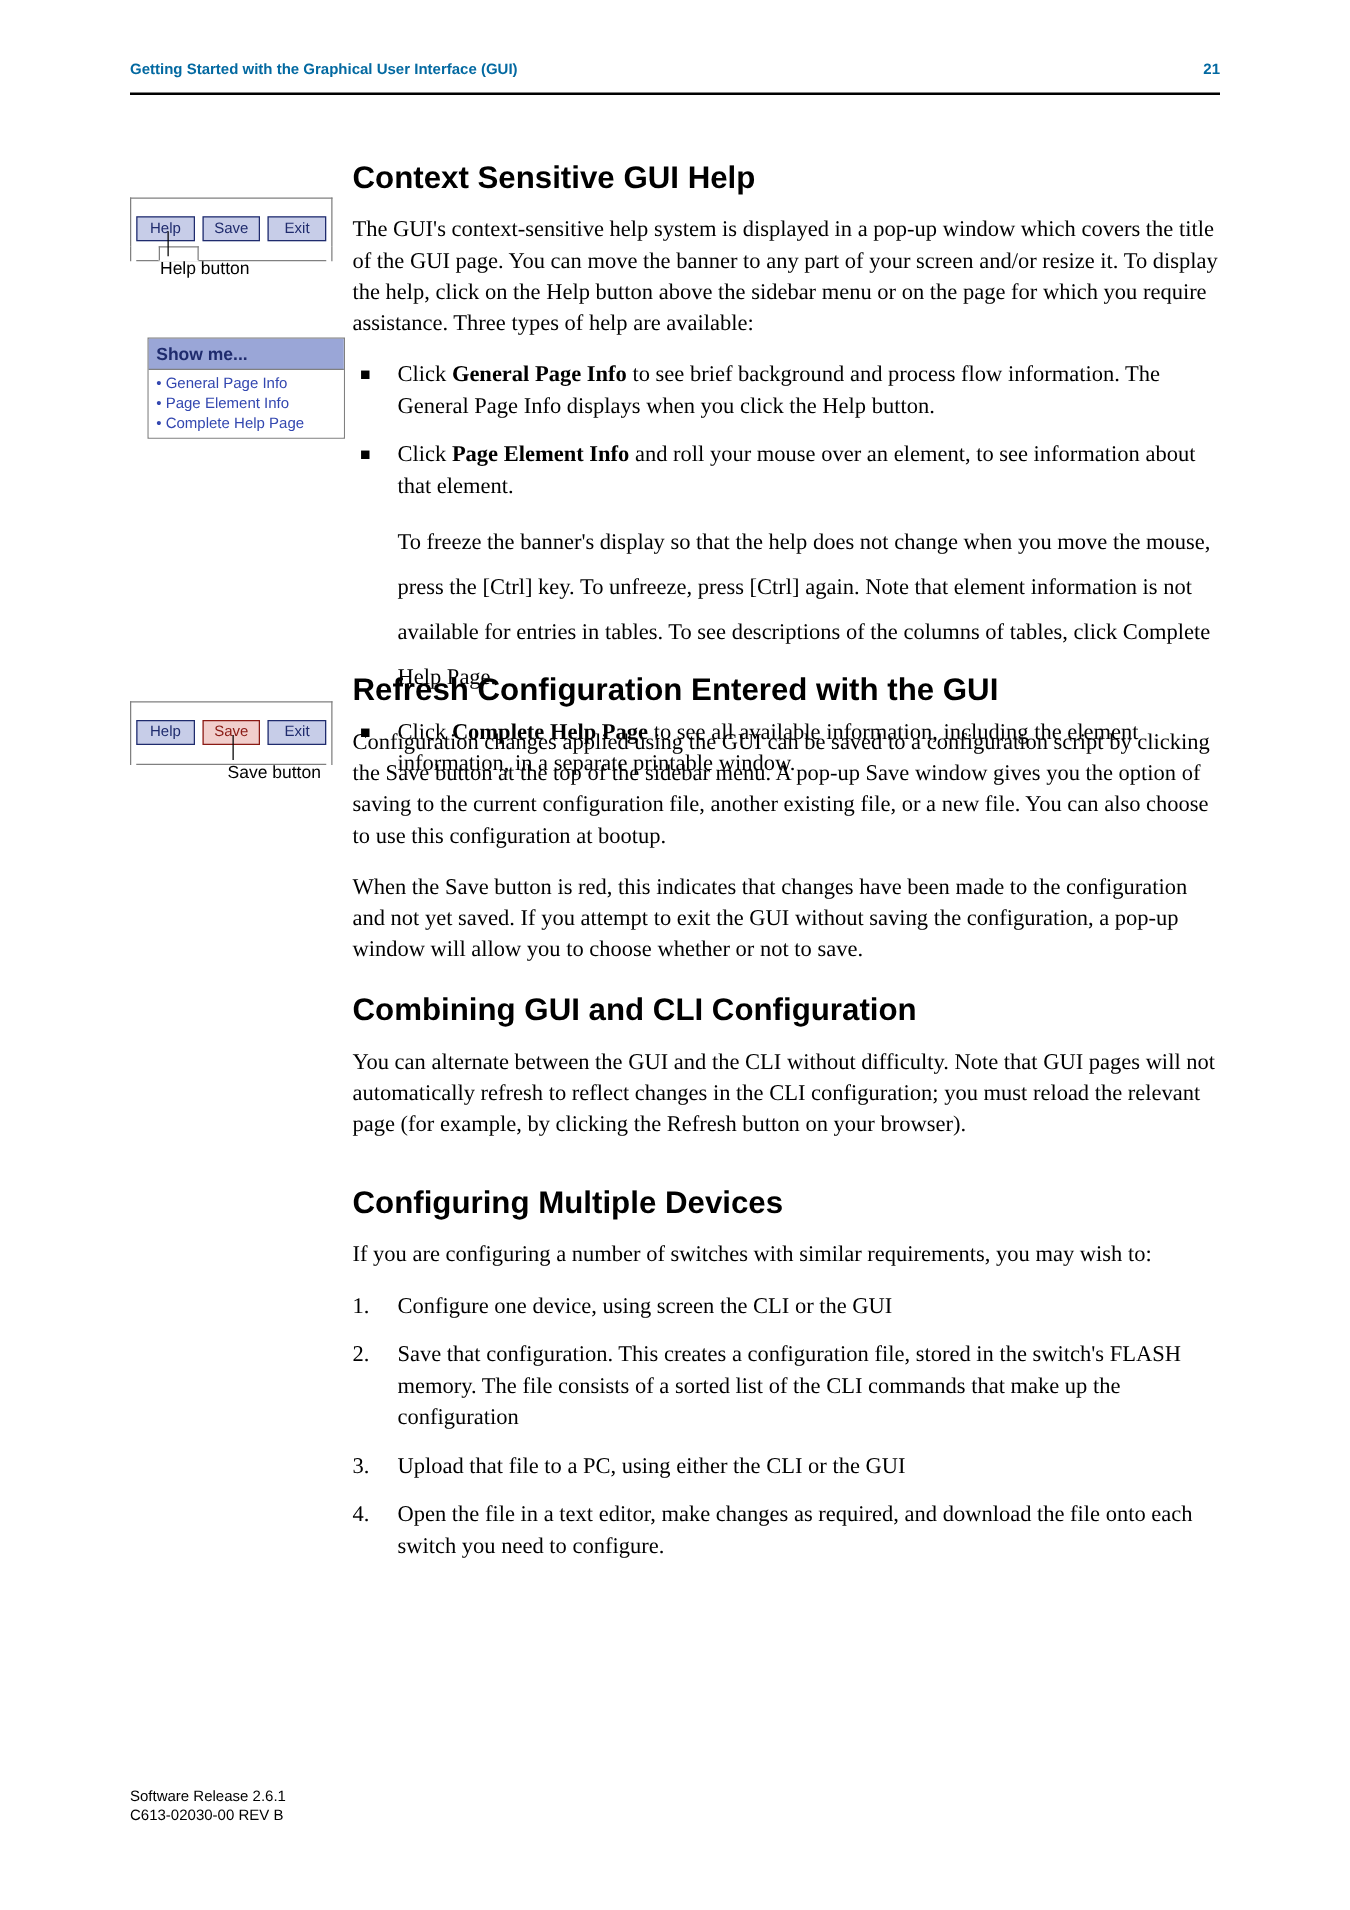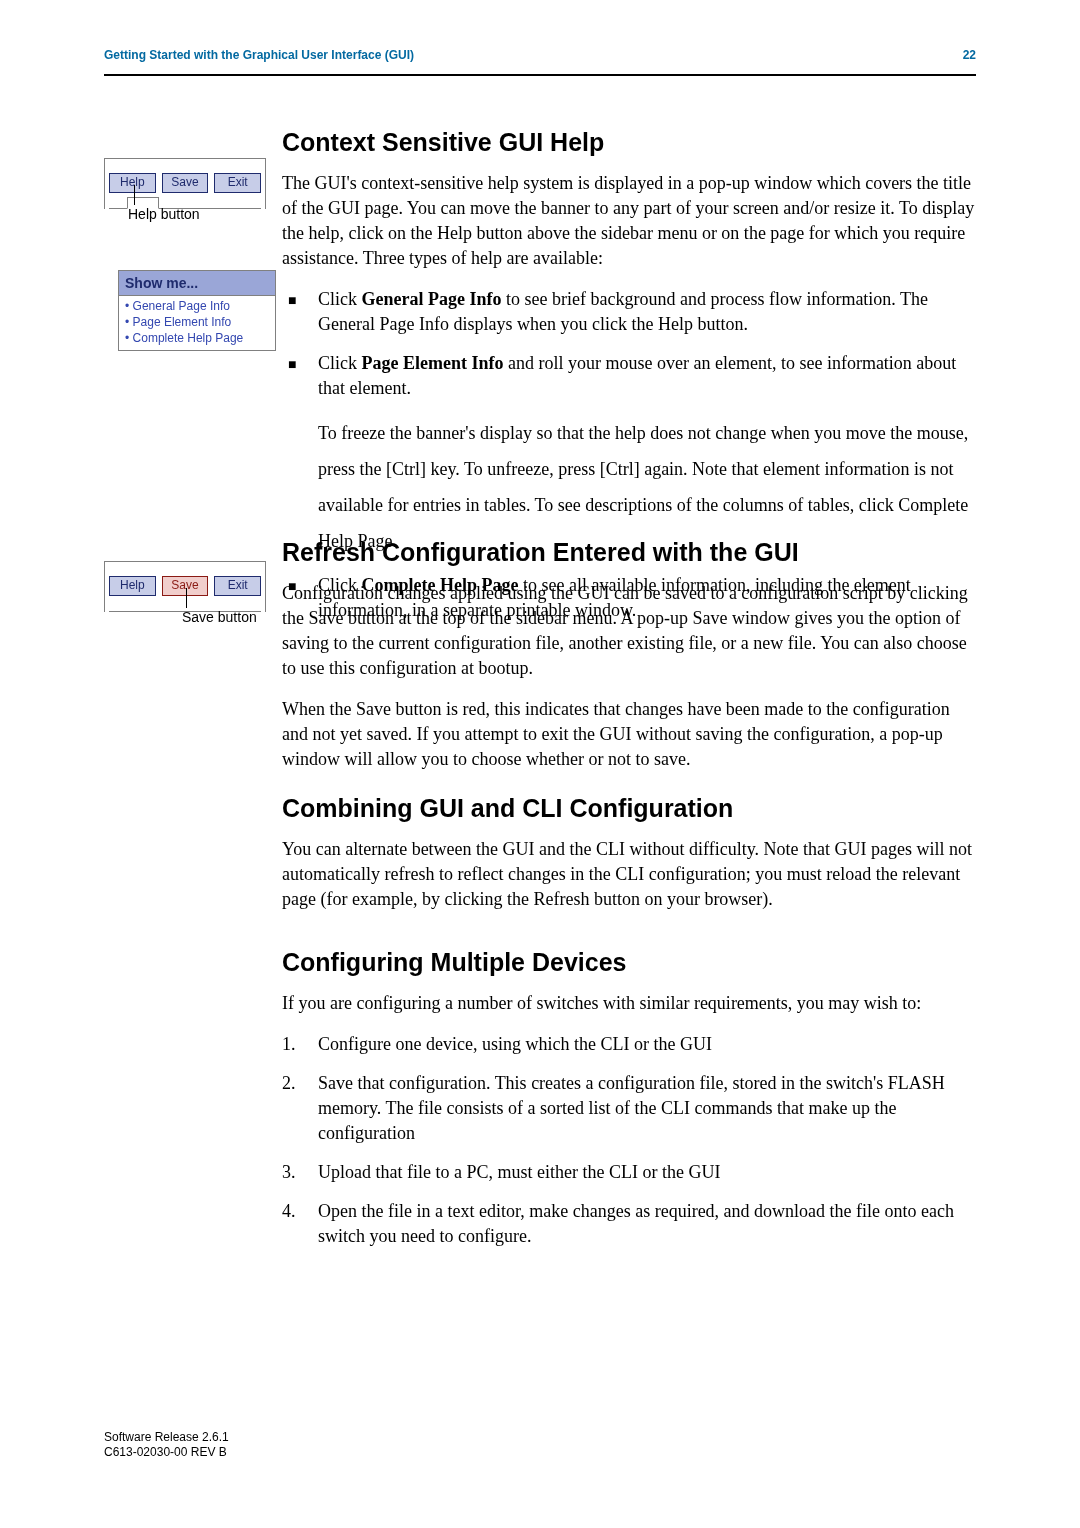--- a/index.html
+++ b/index.html
@@ -186,21 +186,21 @@
     color: #000000;
   }
 </style>
 </head>
 <body>
 
 <div class="page">
 
   <div class="header">
     <span>Getting Started with the Graphical User Interface (GUI)</span>
-    <span>22</span>
+    <span>21</span>
   </div>
   <div class="header-rule"></div>
 
   <div class="fig" style="top:158px;">
     <div class="btnrow noborder-top">
       <div class="uibtn">Help</div>
       <div class="uibtn">Save</div>
       <div class="uibtn">Exit</div>
     </div>
     <div class="tabstrip">
@@ -257,23 +257,23 @@
 
   <div class="content-block maincol" style="top:766px;">
     <h2 class="section">Combining GUI and CLI Configuration</h2>
     <p class="body">You can alternate between the GUI and the CLI without difficulty. Note that GUI pages will not automatically refresh to reflect changes in the CLI configuration; you must reload the relevant page (for example, by clicking the Refresh button on your browser).</p>
   </div>
 
   <div class="content-block maincol" style="top:920px;">
     <h2 class="section">Configuring Multiple Devices</h2>
     <p class="body">If you are configuring a number of switches with similar requirements, you may wish to:</p>
     <ol class="numbers">
-      <li><span class="num">1.</span><span>Configure one device, using which the CLI or the GUI</span></li>
+      <li><span class="num">1.</span><span>Configure one device, using screen the CLI or the GUI</span></li>
       <li><span class="num">2.</span><span>Save that configuration. This creates a configuration file, stored in the switch's FLASH memory. The file consists of a sorted list of the CLI commands that make up the configuration</span></li>
-      <li><span class="num">3.</span><span>Upload that file to a PC, must either the CLI or the GUI</span></li>
+      <li><span class="num">3.</span><span>Upload that file to a PC, using either the CLI or the GUI</span></li>
       <li><span class="num">4.</span><span>Open the file in a text editor, make changes as required, and download the file onto each switch you need to configure.</span></li>
     </ol>
   </div>
 
   <div class="footer">
     <div>Software Release 2.6.1</div>
     <div>C613-02030-00 REV B</div>
   </div>
 
 </div>

